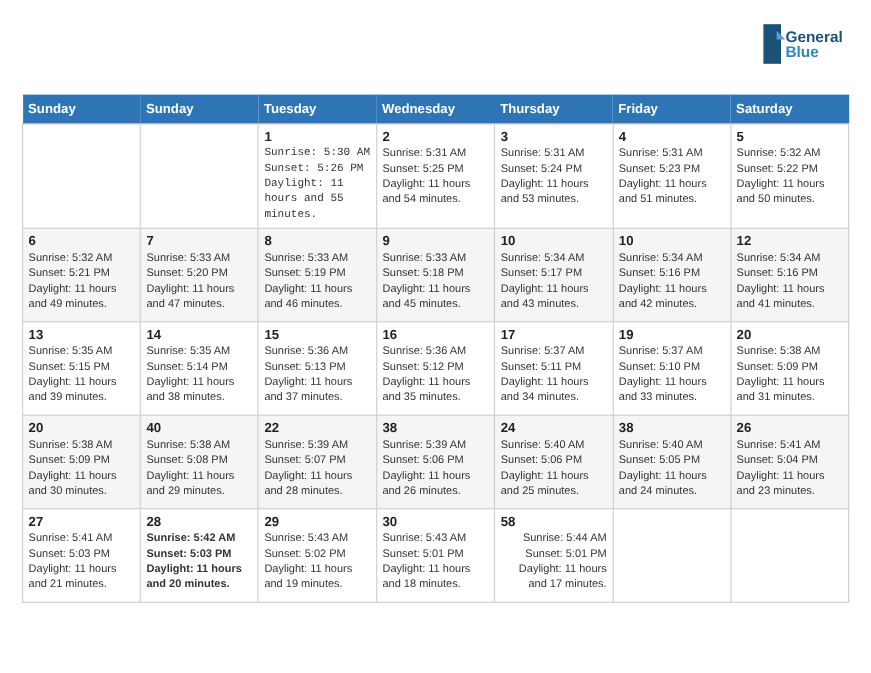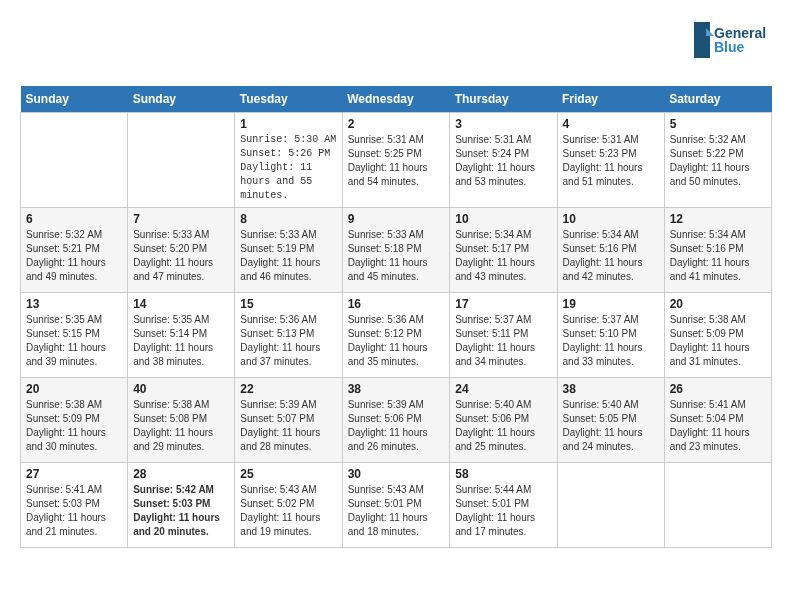--- a/index.html
+++ b/index.html
@@ -276,34 +276,34 @@
 Sunset: 5:03 PM
 Daylight: 11 hours and 21 minutes.</div>
         </td>
         <td>
           <span class="day-num">28</span>
           <div class="cell-info" style="white-space: pre-line; font-weight: bold;">Sunrise: 5:42 AM
 Sunset: 5:03 PM
 Daylight: 11 hours and 20 minutes.</div>
         </td>
         <td>
-          <span class="day-num">25</span>
+          <span class="day-num">29</span>
           <div class="cell-info" style="white-space: pre-line;">Sunrise: 5:43 AM
 Sunset: 5:02 PM
 Daylight: 11 hours and 19 minutes.</div>
         </td>
         <td>
           <span class="day-num">30</span>
           <div class="cell-info" style="white-space: pre-line;">Sunrise: 5:43 AM
 Sunset: 5:01 PM
 Daylight: 11 hours and 18 minutes.</div>
         </td>
         <td>
           <span class="day-num">58</span>
-          <div class="cell-info" style="white-space: pre-line;">Sunrise: 5:44 AM
+          <div class="cell-info" style="white-space: pre-line; text-align: right;">Sunrise: 5:44 AM
 Sunset: 5:01 PM
 Daylight: 11 hours and 17 minutes.</div>
         </td>
         <td class="empty"></td>
         <td class="empty"></td>
       </tr>
     </tbody>
 </table>
 
 </body></html>

